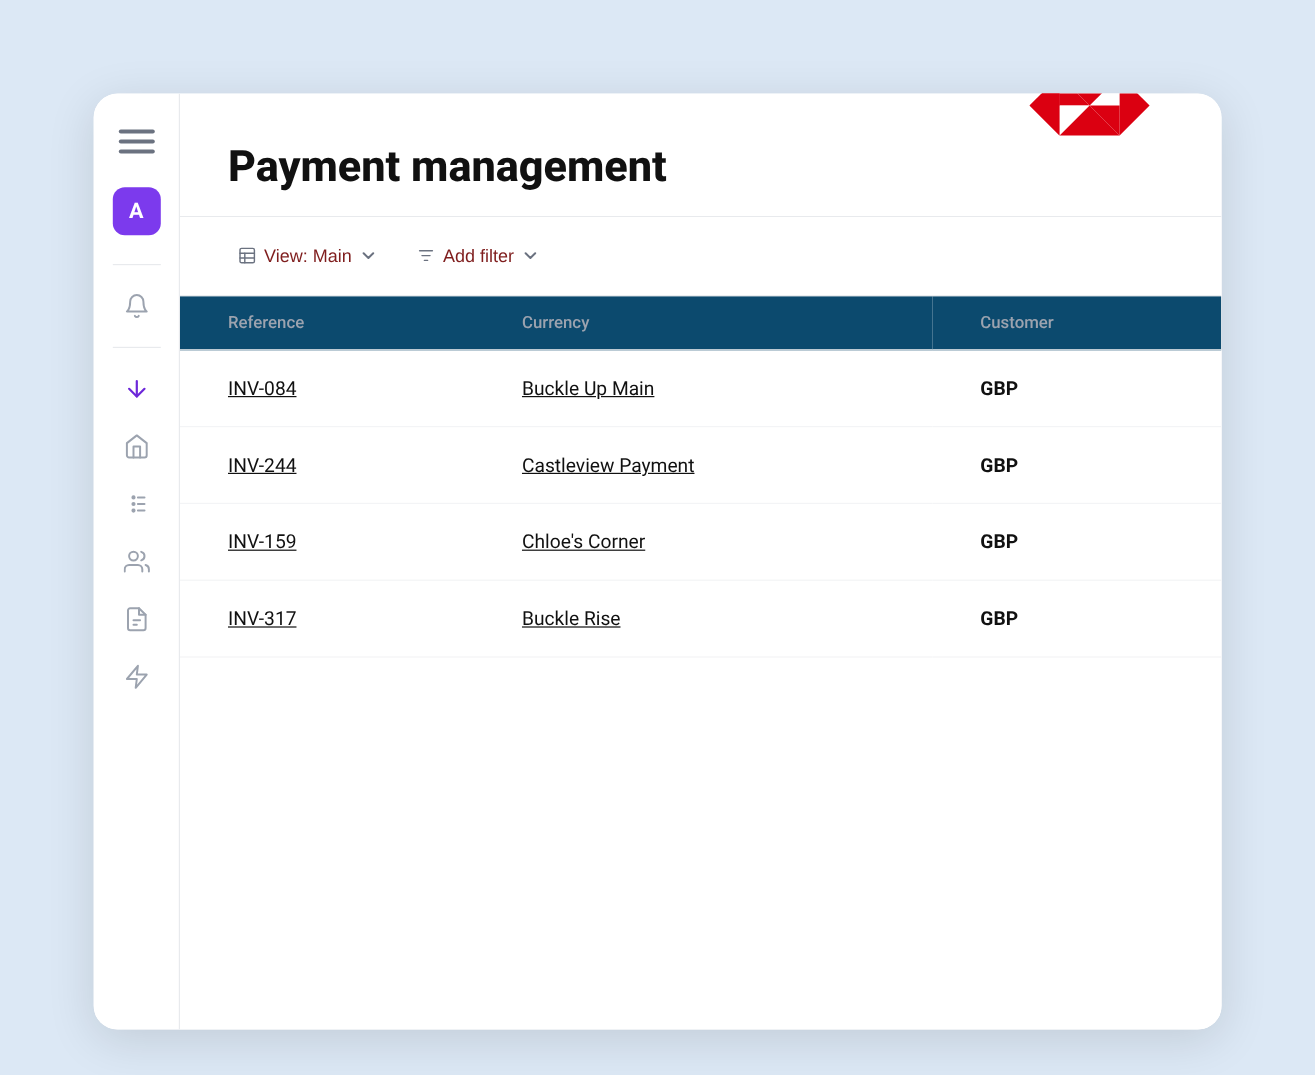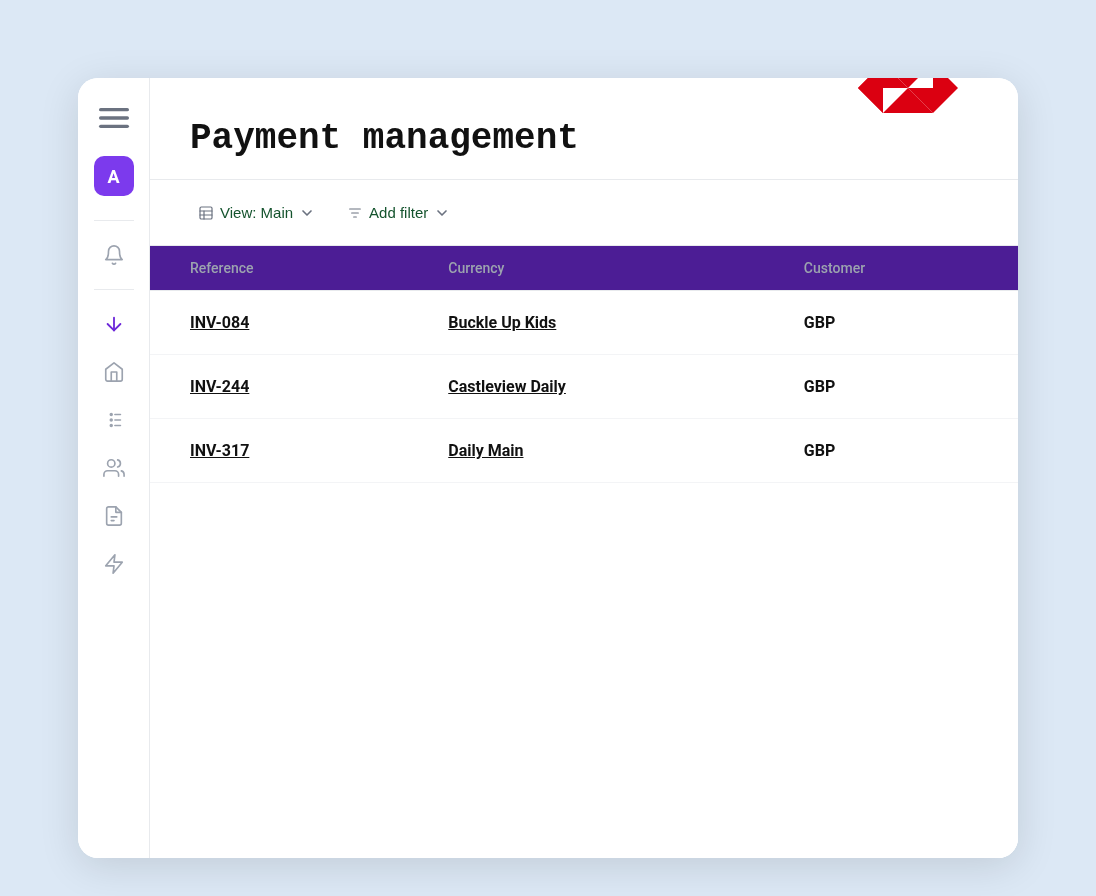--- a/index.html
+++ b/index.html
@@ -108,21 +108,20 @@
       flex: 1;
       display: flex;
       flex-direction: column;
       overflow: hidden;
       background: #fff;
     }
 
     .main-header {
       padding: 40px 40px 20px 40px;
       border-bottom: 1px solid #e8eaed;
-      font-family: Liberation Mono, monospace;
     }
 
     .page-title {
       font-size: 36px;
       font-weight: 800;
       color: #111;
     }
 
     
     .table-area {
@@ -135,27 +134,27 @@
     .table-toolbar {
       padding: 20px 40px;
       display: flex;
       align-items: center;
       gap: 16px;
       border-bottom: 1px solid #e8eaed;
     }
 
     .toolbar-btn {
       display: flex;
-      align-items: flex-end;
+      align-items: flex-start;
       gap: 6px;
       background: none;
       border: none;
       cursor: pointer;
       font-size: 15px;
-      color: #14532d;
+      color: #7f1d1d;
       padding: 4px 8px;
       border-radius: 6px;
     }
 
     .toolbar-btn svg {
       width: 16px;
       height: 16px;
       color: #6b7280;
     }
 
@@ -165,21 +164,21 @@
       color: #6b7280;
     }
 
     
     .data-table {
       width: 100%;
       border-collapse: collapse;
     }
 
     .data-table thead tr {
-      background: #4c1d95;
+      background: #0c4a6e;
     }
 
     .data-table th {
       padding: 14px 40px;
       text-align: left;
       font-size: 14px;
       font-weight: 500;
       color: #9ca3af;
       border-bottom: 1px solid #e8eaed;
     }
@@ -191,21 +190,21 @@
     .data-table td {
       padding: 22px 40px;
       font-size: 16px;
       color: #111;
     }
 
     .cell-link {
       color: #111;
       text-decoration: underline;
       cursor: pointer;
-      font-weight: 700;
+      font-weight: 400;
     }
 
     .currency-cell {
       color: #374151;
       font-weight: 700;
     }
   </style>
 </head>
 <body>
 
@@ -345,30 +344,35 @@
         <thead>
           <tr>
             <th>Reference</th>
             <th>Currency</th>
             <th>Customer</th>
           </tr>
         </thead>
         <tbody id="table-body">
         <tr>
               <td><a class="cell-link">INV-084</a></td>
-              <td><a class="cell-link">Buckle Up Kids</a></td>
+              <td><a class="cell-link">Buckle Up Main</a></td>
               <td class="currency-cell">GBP</td>
             </tr>
             <tr>
               <td><a class="cell-link">INV-244</a></td>
-              <td><a class="cell-link">Castleview Daily</a></td>
+              <td><a class="cell-link">Castleview Payment</a></td>
+              <td class="currency-cell">GBP</td>
+            </tr>
+            <tr>
+              <td><a class="cell-link">INV-159</a></td>
+              <td><a class="cell-link">Chloe's Corner</a></td>
               <td class="currency-cell">GBP</td>
             </tr>
             <tr>
               <td><a class="cell-link">INV-317</a></td>
-              <td><a class="cell-link">Daily Main</a></td>
+              <td><a class="cell-link">Buckle Rise</a></td>
               <td class="currency-cell">GBP</td>
             </tr>
           </tbody>
       </table>
     </div>
   </div>
 </div>
 
 </body></html>

